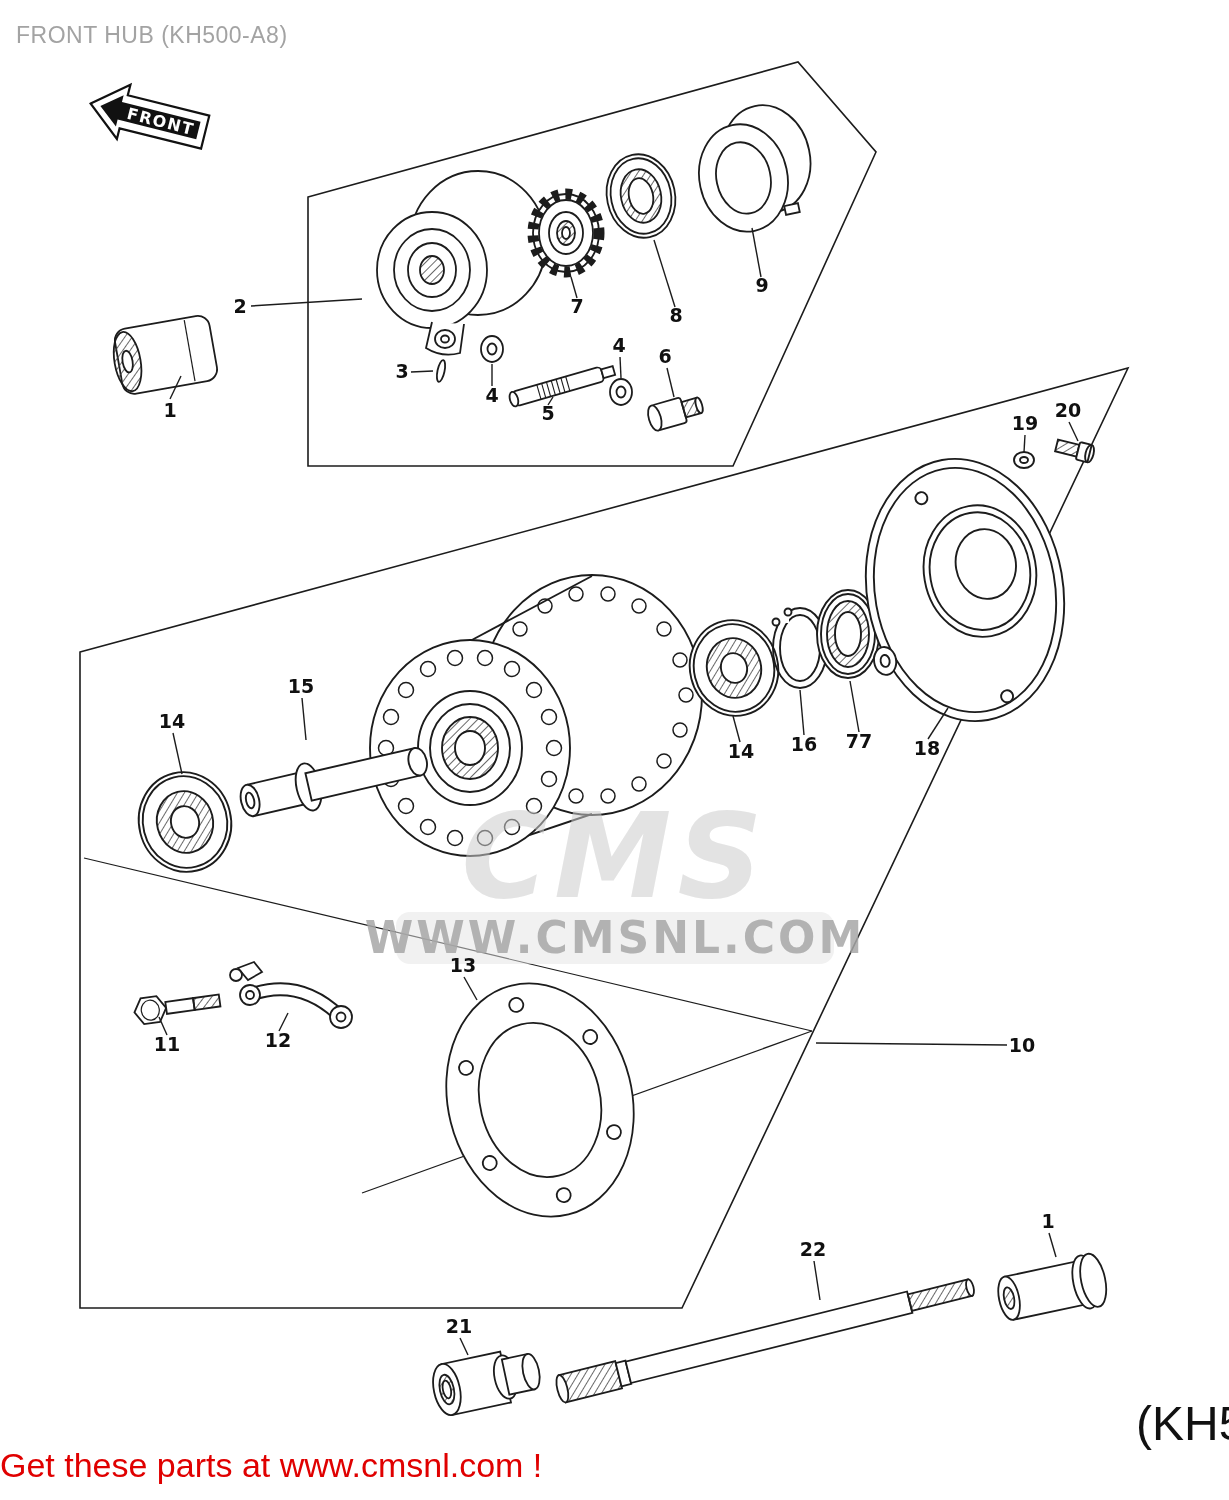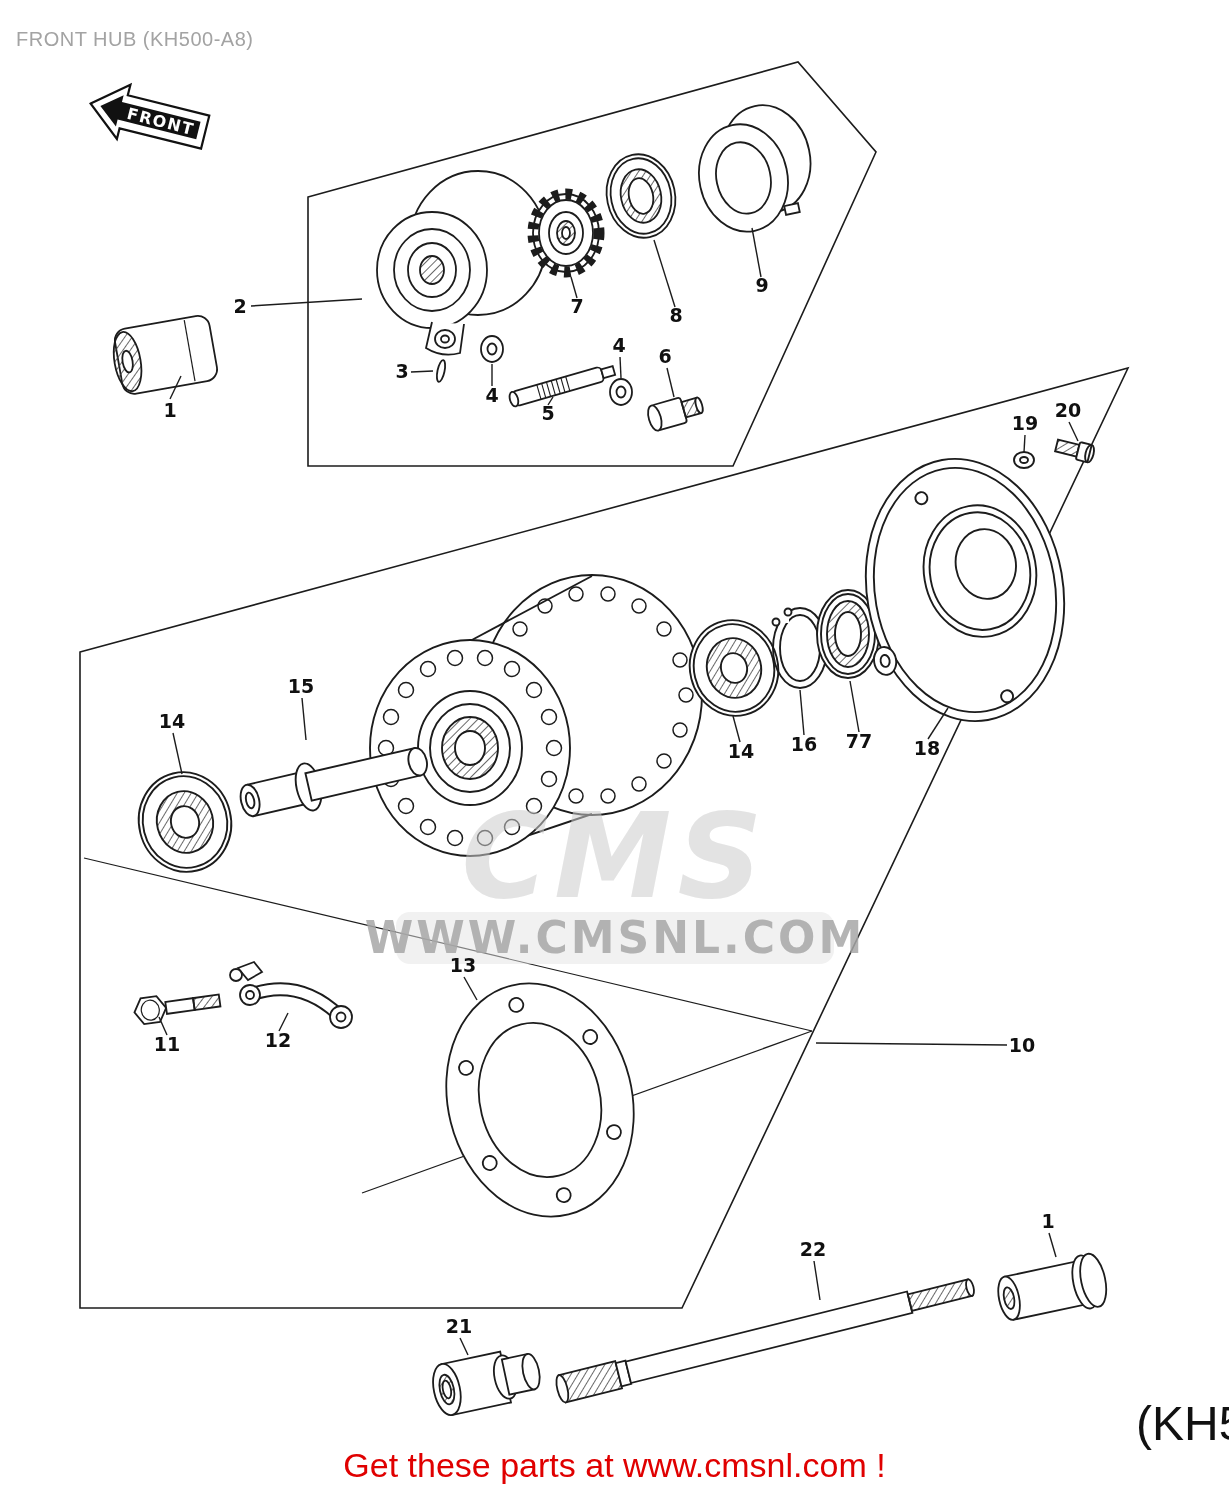--- a/index.html
+++ b/index.html
@@ -1,26 +1,26 @@
 <!DOCTYPE html>
 <html><head>
 <meta charset="utf-8">
 <style>
   html,body{margin:0;padding:0;background:#ffffff;}
   body{width:1229px;height:1500px;position:relative;overflow:hidden;
        font-family:"Liberation Sans",sans-serif;}
-  .page-title{position:absolute;left:16px;top:28px;font-size:20px;color:#a3a3a3;
+  .page-title{position:absolute;left:16px;top:22px;font-size:23px;color:#a3a3a3;
               letter-spacing:0.5px;}
   .diagram-wrap{position:absolute;left:0;top:0;width:1229px;height:1500px;}
   svg{display:block;}
   .callout{font:bold 19px "DejaVu Sans",sans-serif;fill:#101010;}
   .front-label{font:bold 16px "DejaVu Sans",sans-serif;fill:#ffffff;letter-spacing:1.5px;}
   .wm-logo{font:italic bold 118px "DejaVu Sans",sans-serif;fill:#cdcdcd;opacity:.55;letter-spacing:6px;}
   .wm-url{font:bold 44px "DejaVu Sans",sans-serif;fill:#a8a8a8;opacity:.85;letter-spacing:3px;}
-  .promo{position:absolute;left:0;top:1446px;width:100%;text-align:center;
+  .promo{position:absolute;left:0;top:1446px;width:100%;text-align:left;
          font-size:34px;color:#e00000;}
   .model-code{position:absolute;left:1136px;top:1396px;font-size:48px;color:#111;
               white-space:nowrap;}
 </style>
 </head>
 <body>
 
 <div class="page-title">FRONT HUB (KH500-A8)</div>
 
 <div class="diagram-wrap">

